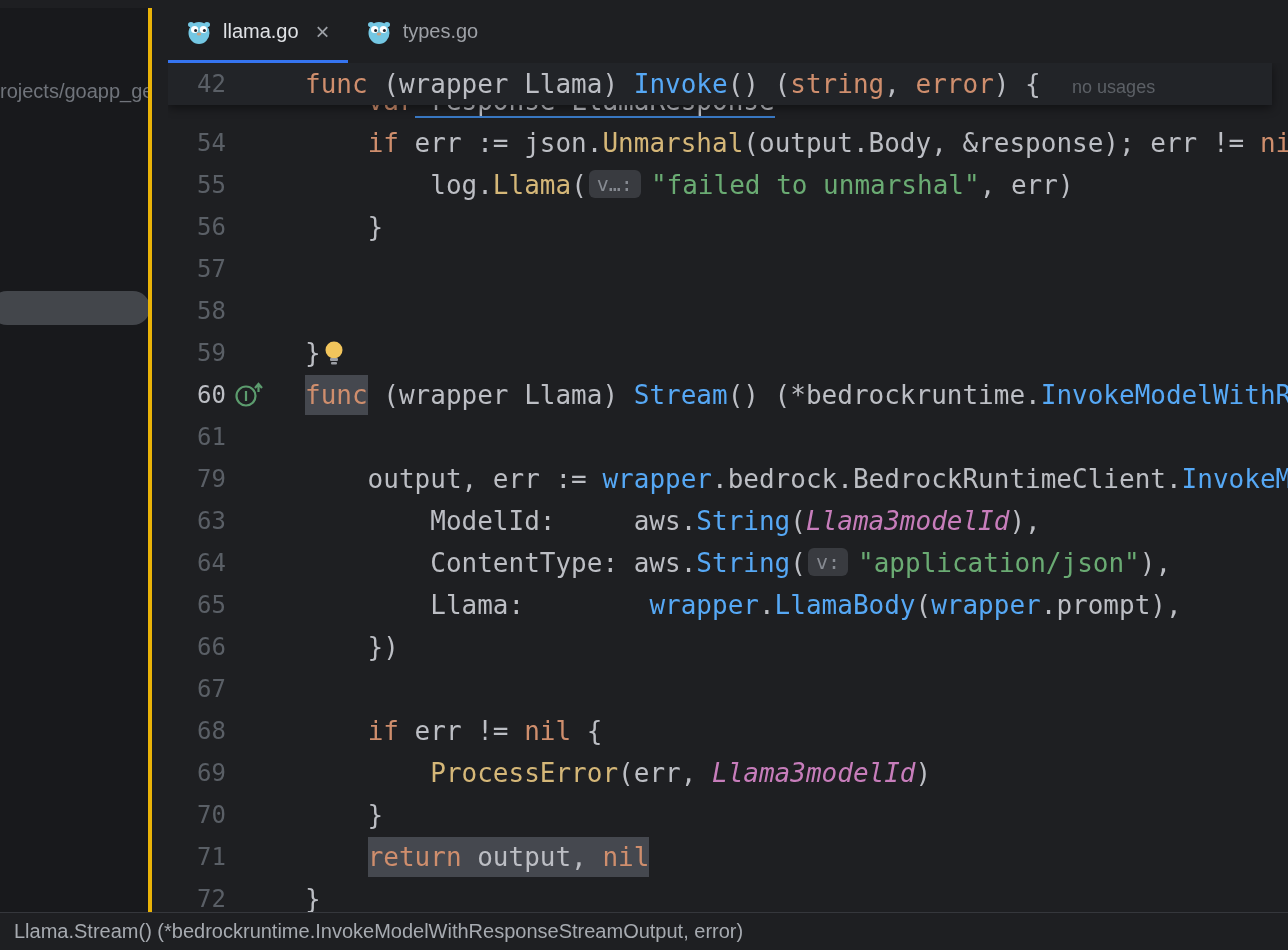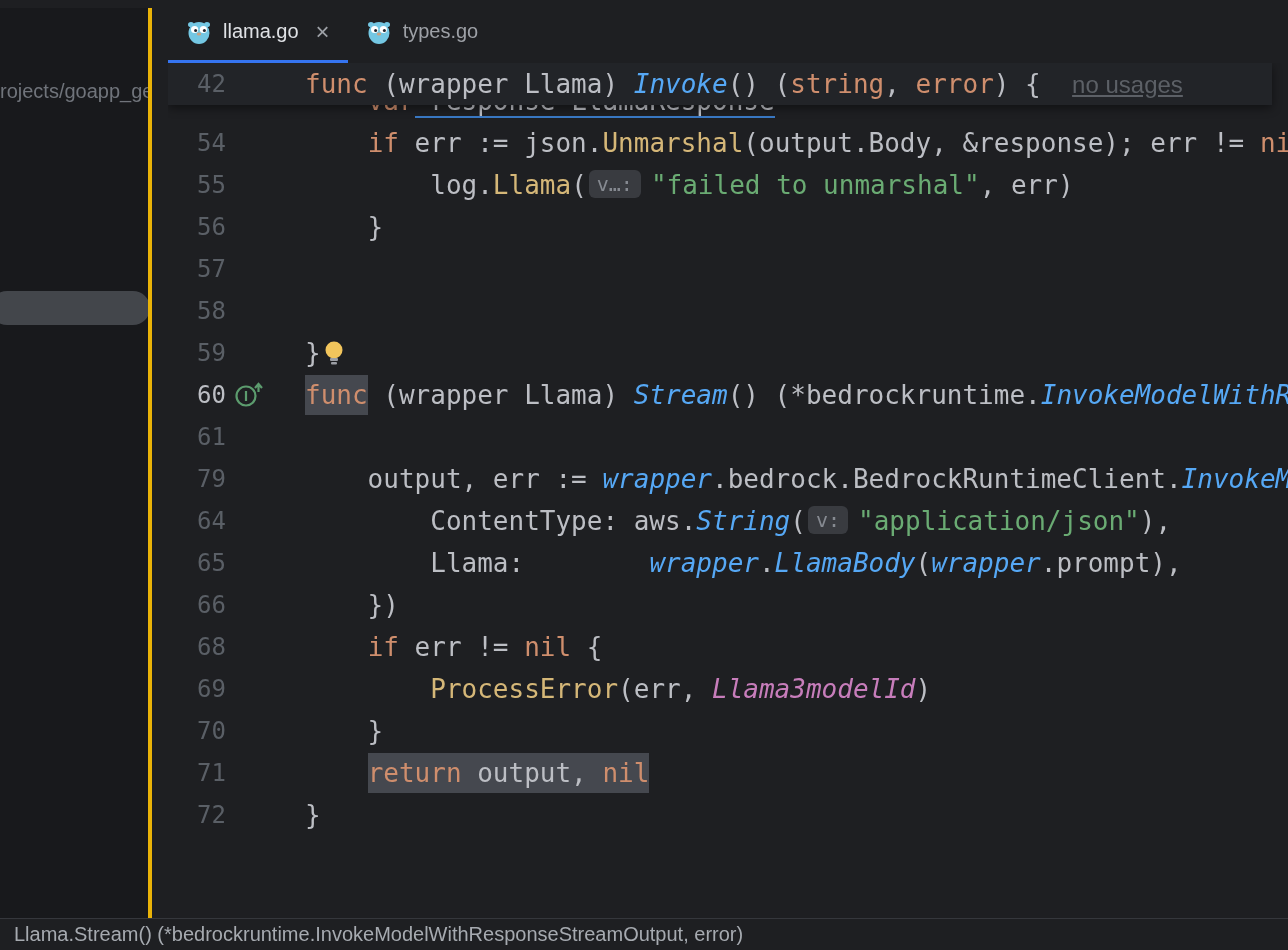--- a/index.html
+++ b/index.html
@@ -29,42 +29,42 @@
     font-family:"DejaVu Sans Mono", monospace; font-size:26px; }
   .line { display:flex; height:42px; line-height:42px; }
   .ln { width:58px; flex:none; text-align:right; color:#5a5f66; font-size:24px; }
   .ln.current { color:#bcbec4; }
   .gicon { width:79px; flex:none; }
   .gicon svg { margin:6px 0 0 8px; display:block; }
   .codetext { flex:none; white-space:pre; }
 
   .tok-kw  { color:#cf8e6d; }
   .tok-d   { color:#bcbec4; }
-  .tok-fnb { color:#56a8f5;font-style:italic; }
+  .tok-fnb { color:#56a8f5; }
   .tok-fny { color:#d5b778;text-align:center; }
   .tok-str { color:#6aab73; }
   .tok-con { color:#c77dbb; font-style:italic; }
-  .tok-hint{ color:#5c6066; font-family:"Liberation Sans", sans-serif; font-size:24px;text-decoration:underline; }
+  .tok-hint{ color:#5c6066; font-family:"Liberation Sans", sans-serif; font-size:18px; }
   .hl { background:#45484f; padding:5px 0; }
   .ul { border-bottom:2px solid #3978c4; }
 
   .inlay { display:inline-block; background:#393b40; color:#868a91;
     font-family:"DejaVu Sans Mono", monospace; font-size:20px; line-height:28px;
     border-radius:6px; padding:0 8px; margin:0 10px 0 2px; vertical-align:3px; }
   .caret { display:inline-block; width:2px; height:32px; background:#d6d8dc;
     vertical-align:-6px; margin-right:-2px; }
   .bulb { vertical-align:-5px; margin-left:2px; }
 
   .sticky { position:absolute; top:0; left:0; right:16px; z-index:3; background:#222428;
     box-shadow:0 3px 9px rgba(0,0,0,0.45); }
   .partial-strip { position:absolute; top:42px; left:0; right:0; height:17px; overflow:hidden; z-index:1; }
   #partial-host { margin-top:-25px; }
   .code-lines { position:absolute; top:59px; left:0; right:0; }
 
-  .status-bar { position:absolute; left:0; bottom:0; width:1288px; height:32px;
+  .status-bar { position:absolute; left:0; bottom:0; width:1288px; height:38px;
     background:#1e1f22; border-top:1px solid #35373c; display:flex; align-items:center;
     padding-left:14px; }
   .status-text { color:#a6aab0; font-size:20px; white-space:nowrap; }
 </style>
 </head>
 <body>
 
 <div class="app">
 
   <div class="project-panel">
@@ -168,33 +168,43 @@
             <span class="ln">61</span>
             <span class="gicon"></span>
             <span class="codetext"></span>
           </div>
           <div class="line">
             <span class="ln">79</span>
             <span class="gicon"></span>
             <span class="codetext"><span class="tok-d">    output, err := </span><span class="tok-fnb">wrapper</span><span class="tok-d">.bedrock.BedrockRuntimeClient.</span><span class="tok-fnb">InvokeModelWithResponseStream</span></span>
           </div>
           <div class="line">
+            <span class="ln">63</span>
+            <span class="gicon"></span>
+            <span class="codetext"><span class="tok-d">        ModelId:     aws.</span><span class="tok-fnb">String</span><span class="tok-d">(</span><span class="tok-con">Llama3modelId</span><span class="tok-d">),</span></span>
+          </div>
+          <div class="line">
             <span class="ln">64</span>
             <span class="gicon"></span>
             <span class="codetext"><span class="tok-d">        ContentType: aws.</span><span class="tok-fnb">String</span><span class="tok-d">(</span><span class="inlay">v:</span><span class="tok-str">"application/json"</span><span class="tok-d">),</span></span>
           </div>
           <div class="line">
             <span class="ln">65</span>
             <span class="gicon"></span>
             <span class="codetext"><span class="tok-d">        Llama:        </span><span class="tok-fnb">wrapper</span><span class="tok-d">.</span><span class="tok-fnb">LlamaBody</span><span class="tok-d">(</span><span class="tok-fnb">wrapper</span><span class="tok-d">.prompt),</span></span>
           </div>
           <div class="line">
             <span class="ln">66</span>
             <span class="gicon"></span>
             <span class="codetext"><span class="tok-d">    })</span></span>
+          </div>
+          <div class="line">
+            <span class="ln">67</span>
+            <span class="gicon"></span>
+            <span class="codetext"></span>
           </div>
           <div class="line">
             <span class="ln">68</span>
             <span class="gicon"></span>
             <span class="codetext"><span class="tok-d">    </span><span class="tok-kw">if</span><span class="tok-d"> err != </span><span class="tok-kw">nil</span><span class="tok-d"> {</span></span>
           </div>
           <div class="line">
             <span class="ln">69</span>
             <span class="gicon"></span>
             <span class="codetext"><span class="tok-d">        </span><span class="tok-fny">ProcessError</span><span class="tok-d">(err, </span><span class="tok-con">Llama3modelId</span><span class="tok-d">)</span></span>

